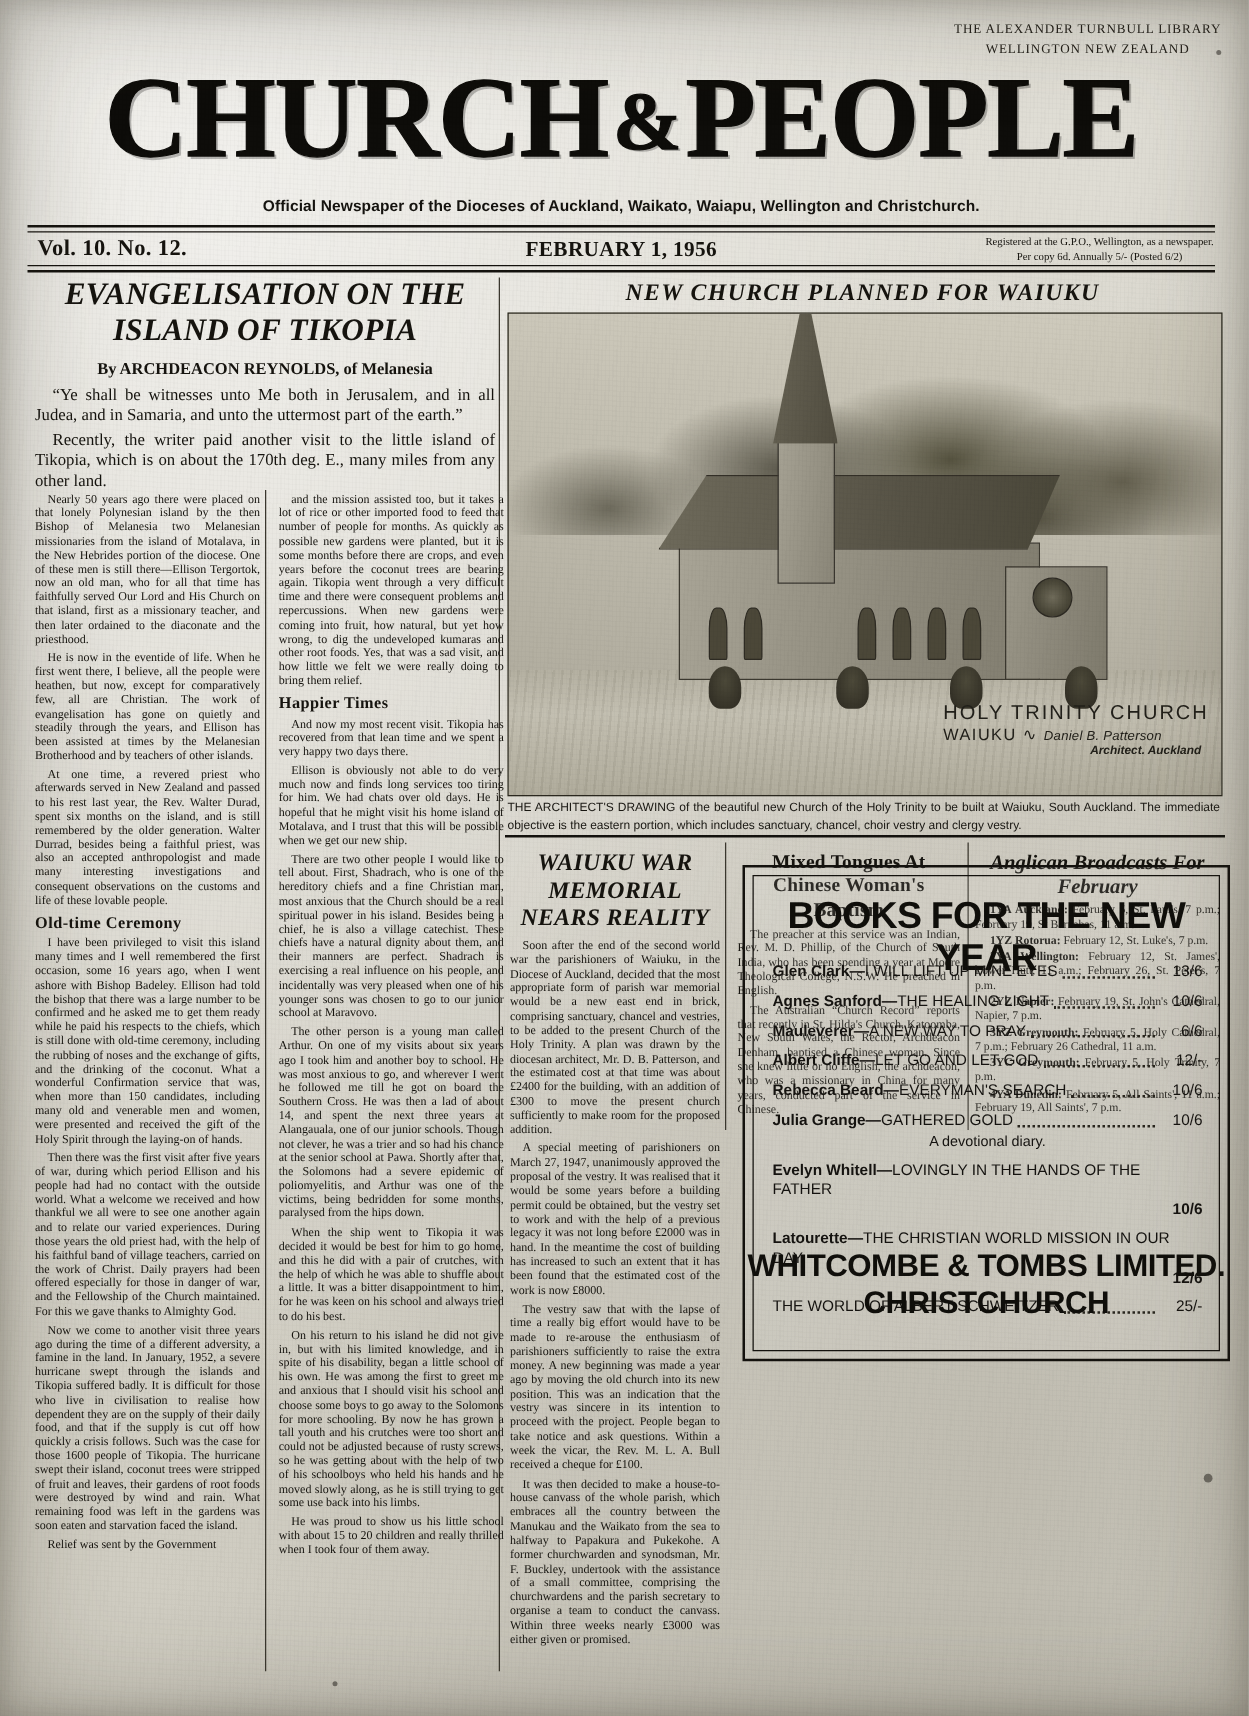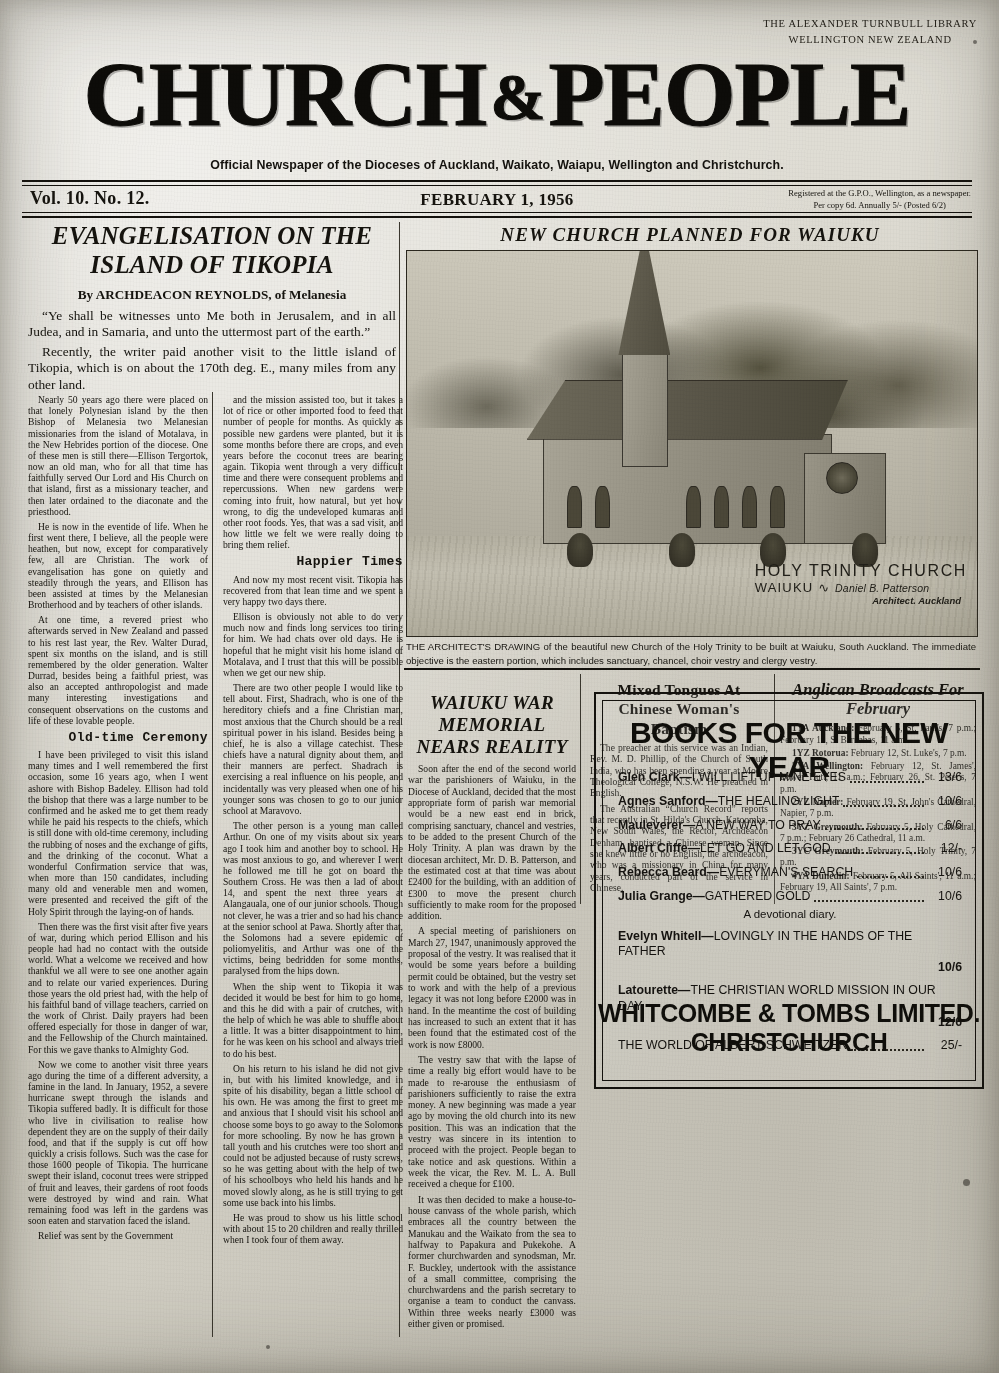--- a/index.html
+++ b/index.html
@@ -63,22 +63,22 @@
   .art-title{font-size:25px;line-height:1.14;margin:0 0 8px 0;}
   .byline{text-align:center;font-weight:700;font-size:13.2px;margin:2px 0 5px 0;
     font-family:"Liberation Serif",serif;}
   .lede{font-size:13.4px;line-height:1.23;text-align:justify;margin:0 0 3px 0;text-indent:14px;}
   .lede.q{text-indent:14px;}
 
   .twocol{position:absolute;top:172px;left:6px;width:368px;}
   .bodycol{position:absolute;top:0;font-size:9.6px;line-height:1.165;text-align:justify;
     font-family:"Liberation Serif",serif;-webkit-font-smoothing:none;}
   .bodycol p{margin:0 0 4px 0;text-indent:10px;}
-  .subhead{text-align:right;font-weight:700;font-size:13px;margin:8px 0 5px 0;
-    font-family:Liberation Mono, monospace;letter-spacing:.4px;text-indent:0 !important;}
+  .subhead{text-align:left;font-weight:700;font-size:13px;margin:8px 0 5px 0;
+    font-family:Liberation Serif, serif;letter-spacing:.4px;text-indent:0 !important;}
 
   
   .pic-head{position:absolute;left:382px;top:2px;width:572px;text-align:center;
     font-family:"Liberation Serif",serif;font-style:italic;font-weight:700;font-size:19px;
     letter-spacing:1.1px;}
   .pic-wrap{position:absolute;left:384px;top:28px;width:570px;height:385px;overflow:hidden;
     border:1px solid #2b281f;background:#b9b5a7;}
   .pic-cap{position:absolute;left:384px;top:418px;width:570px;
     font-family:"Liberation Sans",sans-serif;font-size:9.6px;line-height:1.42;
     text-align:justify;color:#191712;}
@@ -121,21 +121,21 @@
     font-family:"Liberation Sans",sans-serif;}
   .hw1{font-size:16px;letter-spacing:1.6px;font-weight:400;}
   .hw2{font-size:13px;letter-spacing:1.2px;}
   .hw2 small{font-size:10.5px;letter-spacing:.2px;font-style:italic;}
   .hw3{font-size:9.5px;font-style:italic;text-align:right;padding-right:6px;font-weight:bold;}
 
   
   .lower{position:absolute;left:382px;top:452px;width:576px;}
   .rule-mid{position:absolute;left:382px;top:446px;width:576px;border-top:2px solid #14120e;}
 
-  .col-wm{position:absolute;left:4px;top:18px;width:168px;}
+  .col-wm{position:absolute;left:4px;top:6px;width:168px;}
   .col-mt{position:absolute;left:186px;top:6px;width:178px;}
   .col-ab{position:absolute;left:376px;top:6px;width:196px;}
 
   .hd-wm{font-family:"Liberation Serif",serif;font-weight:700;font-style:italic;
     font-size:19px;line-height:1.16;text-align:center;letter-spacing:.3px;margin:0 0 5px 0;}
   .hd-mt{font-family:"Liberation Serif",serif;font-weight:700;font-size:15.5px;
     line-height:1.25;text-align:center;margin:0 0 4px 0;letter-spacing:.2px;}
   .hd-ab{font-family:"Liberation Serif",serif;font-weight:700;font-style:italic;
     font-size:16.5px;line-height:1.16;text-align:center;margin:0 0 5px 0;}
   .sm{font-size:9.6px;line-height:1.18;text-align:justify;font-family:"Liberation Serif",serif;}

